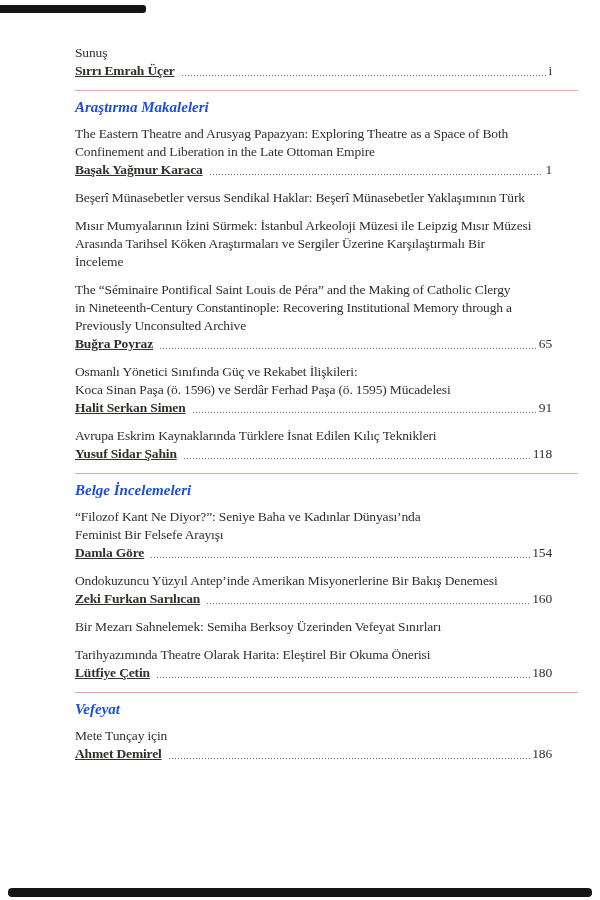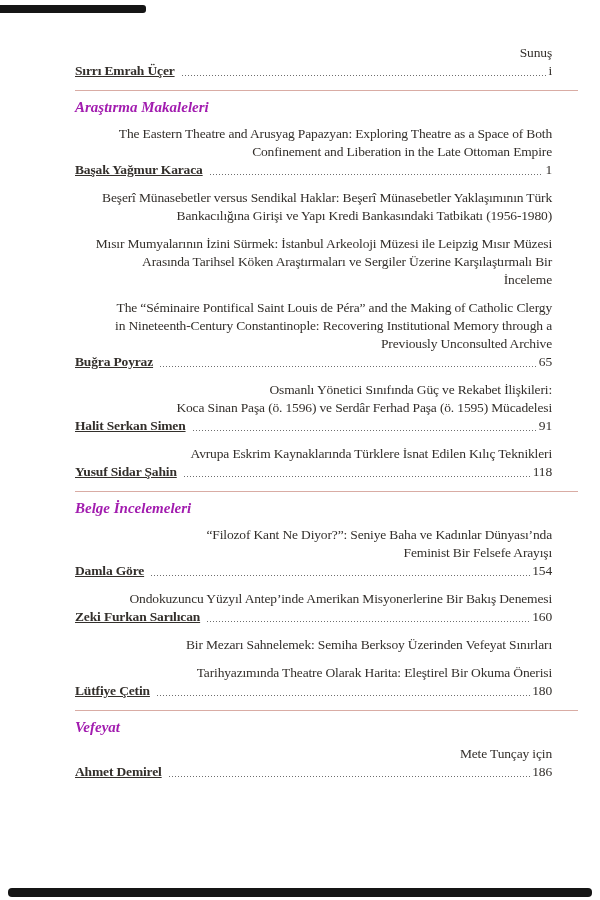--- a/index.html
+++ b/index.html
@@ -20,41 +20,41 @@
   .content {
     position: absolute;
     left: 75px;
     top: 44px;
     width: 477px;
     font-size: 13.5px;
     line-height: 18px;
     letter-spacing: -0.15px;
   }
 
-  .entry { margin-bottom: 10px; text-align: right; }
+  .entry { margin-bottom: 10px; }
   .tline { display: block; white-space: nowrap; }
 
   .author-row { display: flex; align-items: flex-end; white-space: nowrap; }
   .author { font-weight: bold; text-decoration: underline; }
   .leader {
     flex: 1 1 auto;
     height: 1px;
     margin: 0 2px 4px 7px;
     background-image: repeating-linear-gradient(to right, #6e6e6e 0 1px, transparent 1px 3px);
   }
   .page-num { white-space: nowrap; }
 
   .section-rule {
     border: 0;
     border-top: 1px solid #d9aca4;
     margin: 8px -26px 0 0;
     height: 0;
   }
   .section-heading {
-    color: #a21caf;
+    color: #1d4ed8;
     font-style: italic;
     font-weight: bold;
     font-size: 15px;
     line-height: 18px;
     margin: 7px 0 9px 0;
     letter-spacing: 0;
   }
 </style>
 </head>
 <body>
@@ -82,21 +82,20 @@
       <span class="tline">Confinement and Liberation in the Late Ottoman Empire</span>
       <div class="author-row">
         <span class="author">Başak Yağmur Karaca</span>
         <span class="leader"></span>
         <span class="page-num">1</span>
       </div>
     </div>
 
     <div class="entry">
       <span class="tline">Beşerî Münasebetler versus Sendikal Haklar: Beşerî Münasebetler Yaklaşımının Türk</span>
-      <span class="tline">Bankacılığına Girişi ve Yapı Kredi Bankasındaki Tatbikatı (1956-1980)</span>
     </div>
 
     <div class="entry">
       <span class="tline">Mısır Mumyalarının İzini Sürmek: İstanbul Arkeoloji Müzesi ile Leipzig Mısır Müzesi</span>
       <span class="tline">Arasında Tarihsel Köken Araştırmaları ve Sergiler Üzerine Karşılaştırmalı Bir</span>
       <span class="tline">İnceleme</span>
     </div>
 
     <div class="entry">
       <span class="tline">The “Séminaire Pontifical Saint Louis de Péra” and the Making of Catholic Clergy</span>

